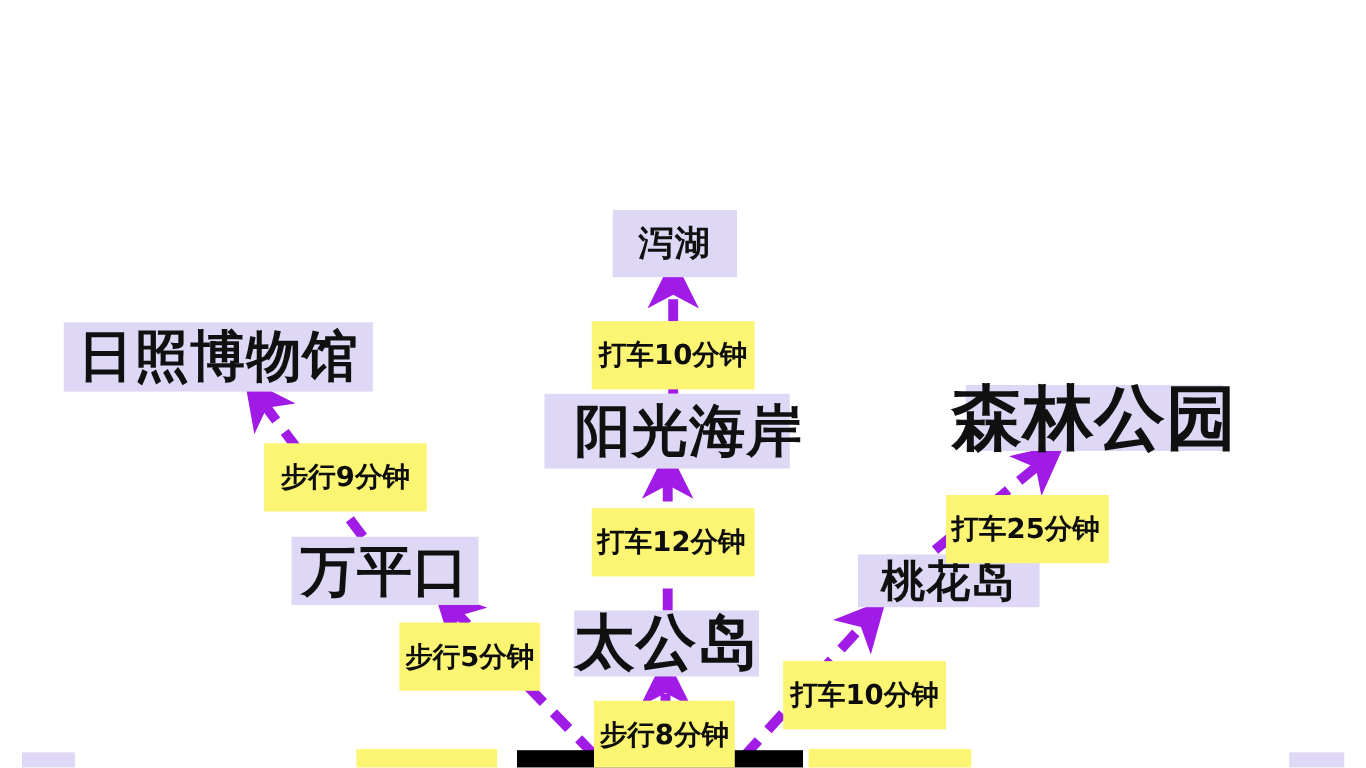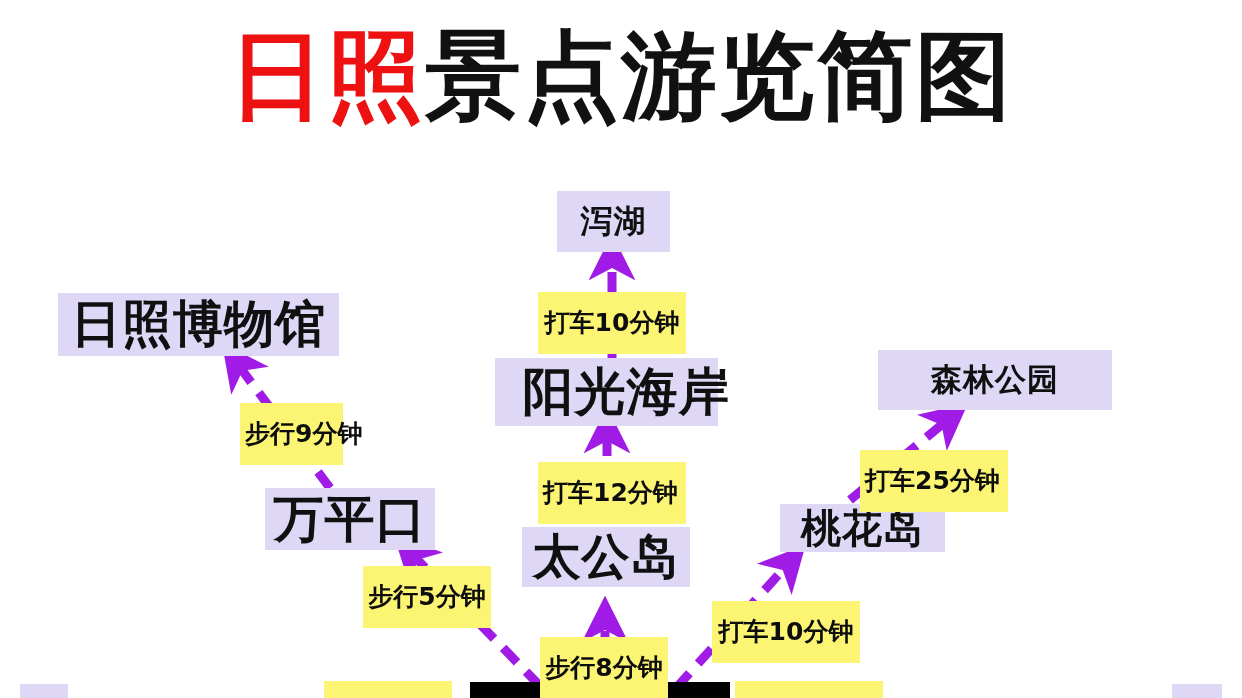--- a/index.html
+++ b/index.html
@@ -87,60 +87,57 @@
         <line x1="612" y1="358" x2="612" y2="257" marker-end="url(#arrowhead)"></line>
         <line x1="330" y1="488" x2="236" y2="362" marker-end="url(#arrowhead)"></line>
         <line x1="607" y1="555" x2="607" y2="430" marker-end="url(#arrowhead)"></line>
         <line x1="850" y1="500" x2="950" y2="418" marker-end="url(#arrowhead)"></line>
         <line x1="540" y1="686" x2="410" y2="552" marker-end="url(#arrowhead)"></line>
         <line x1="605" y1="684" x2="605" y2="619" marker-end="url(#arrowhead)"></line>
         <line x1="676" y1="688" x2="790" y2="562" marker-end="url(#arrowhead)"></line>
       </g>
   </svg>
 
-  <div class="title">
-    <span class="t-red">日照</span><span class="t-black">景点游览简图</span>
-  </div>
 
   <div id="node-layer">
       <div class="node" style="left: 557px; top: 191px; width: 113px; height: 61px; font-size: 32px;">
         <span>泻湖</span>
       </div>
       <div class="node" style="left: 58px; top: 293px; width: 281px; height: 63px; font-size: 50px;">
         <span>日照博物馆</span>
       </div>
       <div class="node" style="left: 495px; top: 358px; width: 223px; height: 68px; font-size: 51px; padding-left: 40px;">
         <span>阳光海岸</span>
       </div>
-      <div class="node" style="left: 878px; top: 350px; width: 234px; height: 60px; font-size: 31px;">
+      <div class="node" style="left: 878px; top: 350px; width: 234px; height: 60px; font-size: 64px;">
         <span>森林公园</span>
       </div>
       <div class="node" style="left: 265px; top: 488px; width: 170px; height: 62px; font-size: 50px;">
         <span>万平口</span>
       </div>
       <div class="node" style="left: 780px; top: 504px; width: 165px; height: 48px; font-size: 40px;">
         <span>桃花岛</span>
       </div>
-      <div class="node" style="left: 522px; top: 527px; width: 168px; height: 60px; font-size: 48px;">
+      <div class="node" style="left: 522px; top: 555px; width: 168px; height: 60px; font-size: 55px;">
         <span>太公岛</span>
       </div>
       <div class="node" style="left: 20px; top: 684px; width: 48px; height: 14px; font-size: 34px;">
         <span></span>
       </div>
       <div class="node" style="left: 1172px; top: 684px; width: 50px; height: 14px; font-size: 34px;">
         <span></span>
       </div>
       <div class="node dark" style="left: 470px; top: 682px; width: 260px; height: 16px; font-size: 34px;">
         <span></span>
       </div>
     </div>
 
   <div id="label-layer">
       <div class="edge-label" style="left: 538px; top: 292px; width: 148px; text-align: center;">打车10分钟</div>
-      <div class="edge-label" style="left: 240px; top: 403px; width: 103px; text-align: left;">步行9分钟</div>
+      <div class="edge-label" style="left: 240px; top: 403px; width: 148px; text-align: center;">步行9分钟</div>
       <div class="edge-label" style="left: 538px; top: 462px; width: 148px; text-align: left;">打车12分钟</div>
       <div class="edge-label" style="left: 860px; top: 450px; width: 148px; text-align: left;">打车25分钟</div>
       <div class="edge-label" style="left: 363px; top: 566px; width: 128px; text-align: center;">步行5分钟</div>
       <div class="edge-label" style="left: 540px; top: 637px; width: 128px; text-align: center;">步行8分钟</div>
       <div class="edge-label" style="left: 712px; top: 601px; width: 148px; text-align: center;">打车10分钟</div>
       <div class="edge-label" style="left: 324px; top: 681px; width: 128px; text-align: center;">打车8分钟</div>
       <div class="edge-label" style="left: 735px; top: 681px; width: 148px; text-align: center;">步行15分钟</div>
     </div>
 
 </div>

